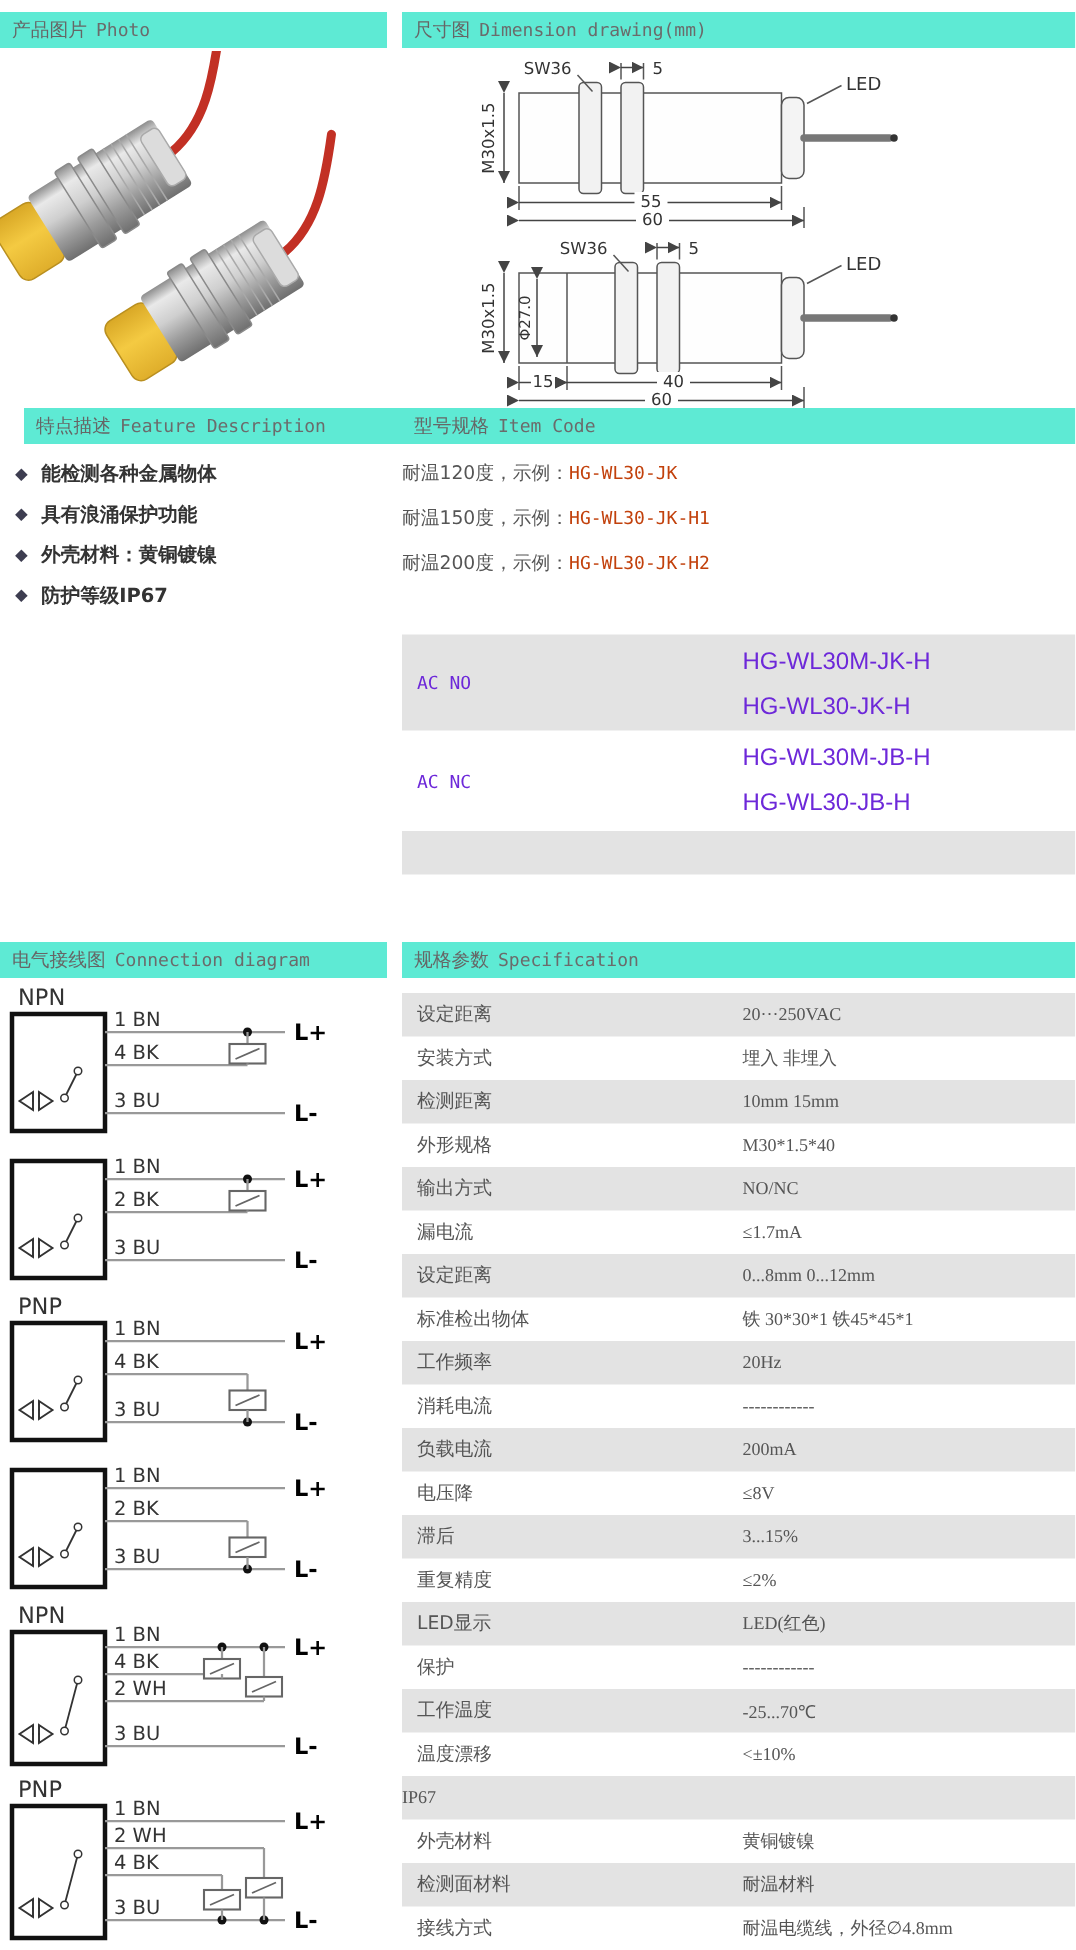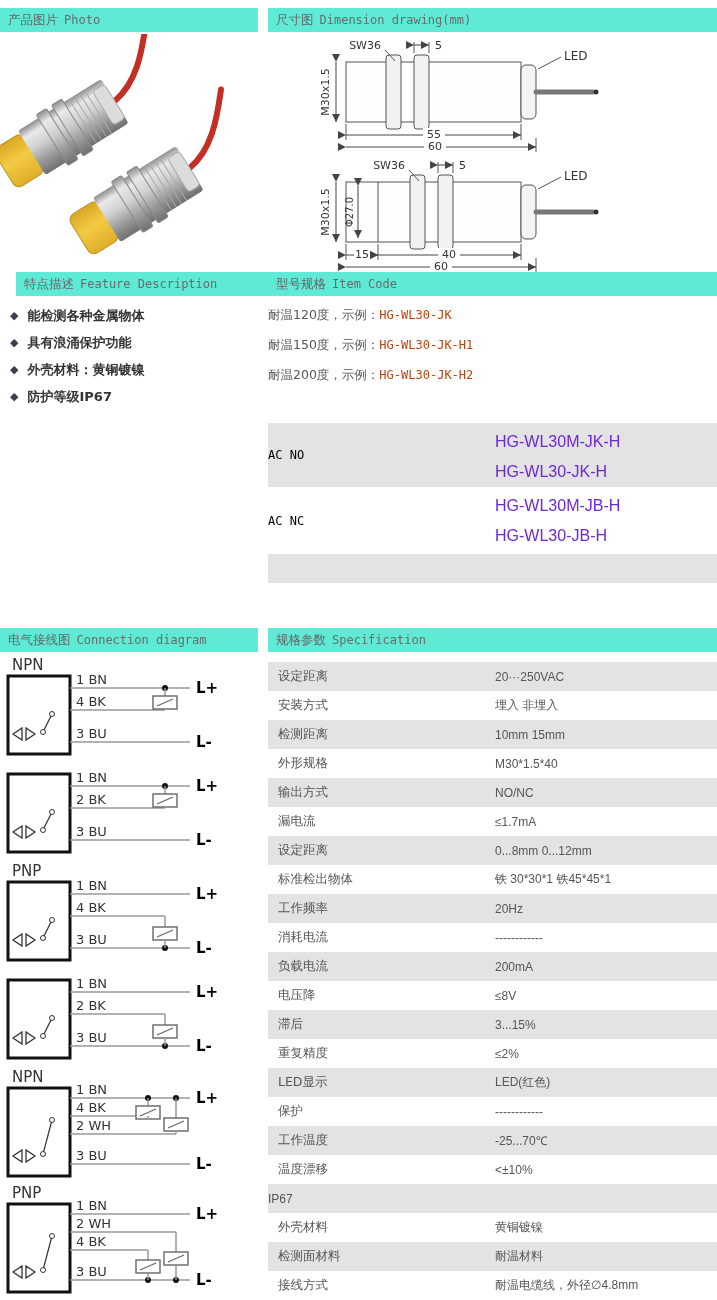--- a/index.html
+++ b/index.html
@@ -12,29 +12,29 @@
   .hdr .en{font-family:"DejaVu Sans Mono",monospace;margin-left:6px;font-size:12px;color:#6b6b6b}
   
   .feature-item{display:flex;align-items:center;height:27px;color:#333;font-weight:bold;font-size:13px}
   .feature-item .bullet{color:#3d3d50;margin:0 9px 0 10px;font-size:11px}
   
   .code-line{height:30px;line-height:30px;font-size:12.5px;color:#555}
   .code-line .code{font-family:"DejaVu Sans Mono",monospace;font-size:12px;color:#c2410c}
   
   .ct-row{display:flex;width:449px}
   .ct-row.alt{background:#e3e3e3}
-  .ct-label{width:227px;display:flex;align-items:center;
-            font-family:"DejaVu Sans Mono",monospace;font-size:12px;color:#000000}
+  .ct-label{width:227px;padding-left:10px;display:flex;align-items:center;
+            font-family:"DejaVu Sans Mono",monospace;font-size:12px;color:#6d28d9}
   .ct-codes{flex:1;padding-top:4px}
   .ct-code{height:30px;line-height:30px;font-family:Liberation Sans, sans-serif;font-size:16px;color:#6d28d9}
   
   .spec-row{display:flex;width:449px;height:29px;align-items:center}
   .spec-row.alt{background:#e3e3e3}
   .spec-label{width:227px;padding-left:10px;font-size:12.5px;color:#555}
-  .spec-value{flex:1;font-size:12px;color:#555;font-family:Liberation Sans, sans-serif}
+  .spec-value{flex:1;font-size:12px;color:#555;font-family:Liberation Serif, serif}
   #diagrams{display:flex;flex-direction:column}
   svg text{font-family:"DejaVu Sans",sans-serif}
 </style>
 </head>
 <body>
 
 <div class="page">
 
   <div class="hdr" style="left:0;top:8px;width:258px">
     <span>产品图片</span><span class="en">Photo</span>

